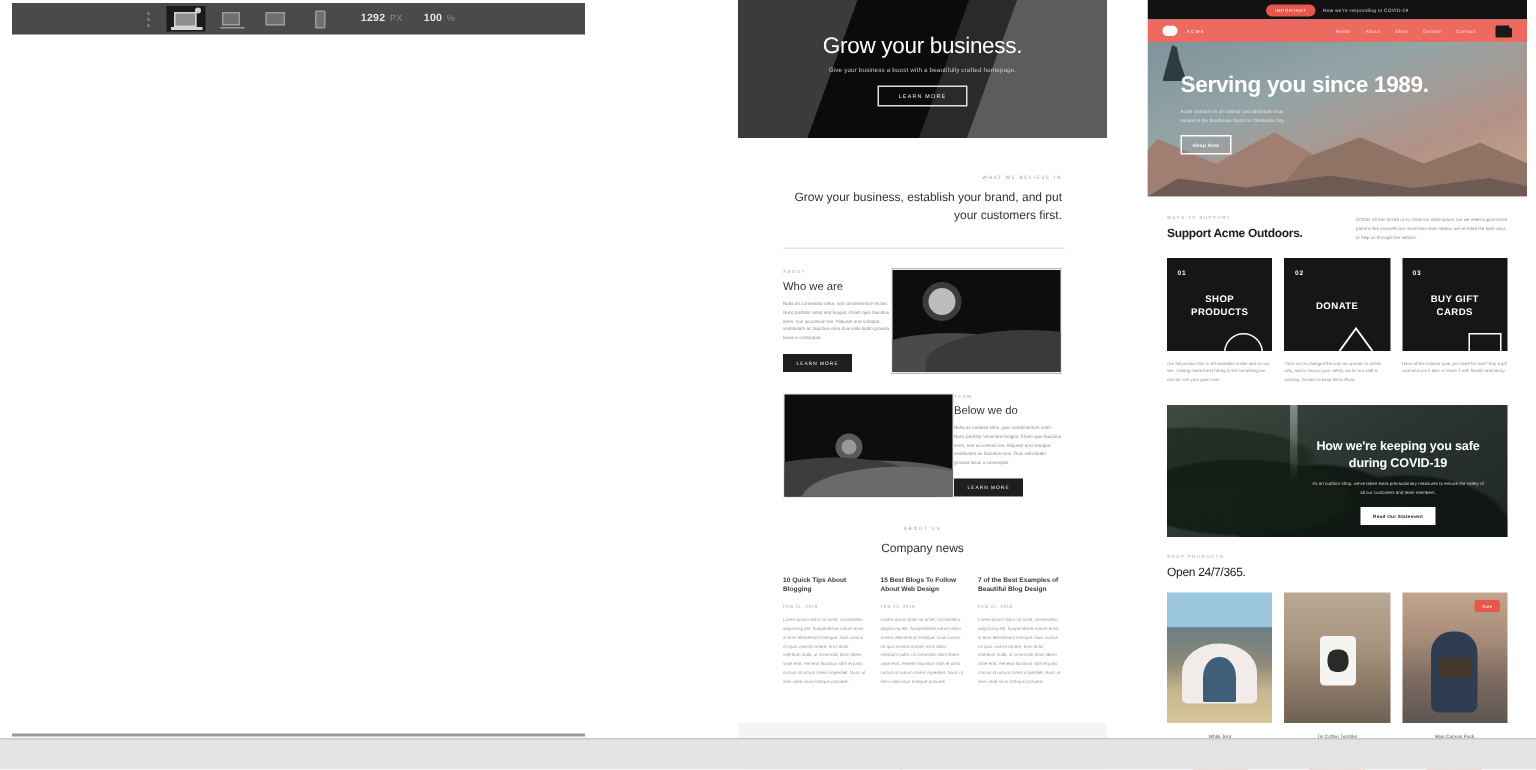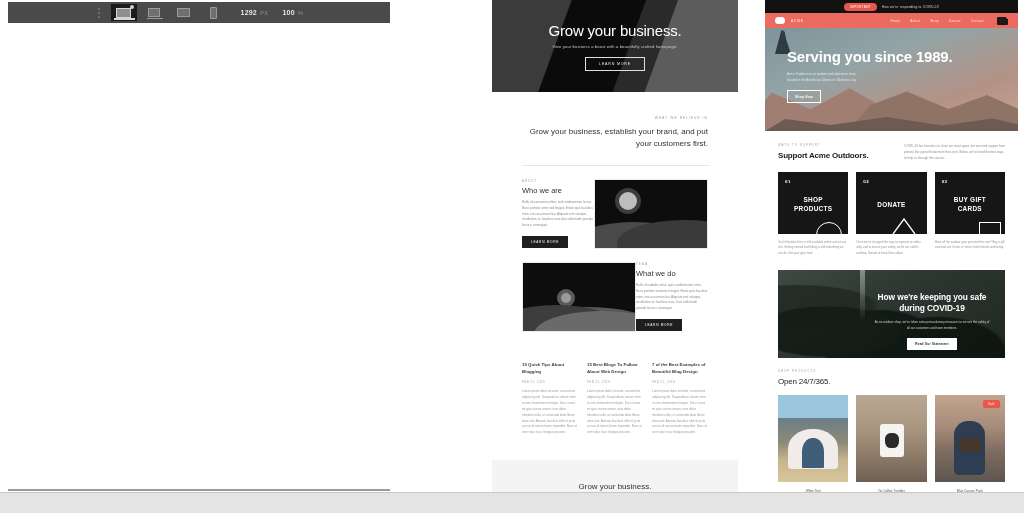--- a/index.html
+++ b/index.html
@@ -272,27 +272,31 @@
       <div class="m-col-img">
         <div class="m-img">
           <span class="moon" style="left:30%; top:38%; width:18px; height:18px; background:#9a9a9a; border-color:#5a5a5a;"></span>
           <span class="h3" style="left:-5%; background:#585858; bottom:-10px; height:34px;"></span>
           <span class="h2" style="left:-30%; background:#3d3d3d;"></span>
           <span class="h1" style="left:10%; background:#6a6a6a; bottom:-26px;"></span>
         </div>
       </div>
       <div class="m-col-text">
         <div class="m-kicker">TEAM</div>
-        <h3 class="m-subhead">What we do</h3>
+        <h3 class="m-subhead">Below we do</h3>
         <p class="m-body">Nulla ah sodales elitur, quis condimentum enim. Nunc porttitor venenatis feugiat. Etiam quis faucibus enim, non accumsan leo. Aliquam erat volutpat, vestibulum ac faucibus eros. Duis sollicitudin gravida lacus a consequat.</p>
         <span class="m-btn-dark">LEARN MORE</span>
       </div>
     </div>
 
     <div class="m-news">
+      <div class="m-news-head">
+        <div class="m-eyebrow">ABOUT US</div>
+        <h2 class="m-headline" style="font-size:8px;">Company news</h2>
+      </div>
       <div class="m-posts">
         <div class="m-post">
           <h4>10 Quick Tips About Blogging</h4>
           <div class="date">FEB 21, 2019</div>
           <p class="excerpt">Lorem ipsum dolor sit amet, consectetur adipiscing elit. Suspendisse rutrum enim in eros elementum tristique. Duis cursus mi quis viverra ornare, eros dolor interdum nulla, ut commodo diam libero vitae erat. Aenean faucibus nibh et justo cursus id rutrum lorem imperdiet. Nunc ut sem vitae risus tristique posuere.</p>
         </div>
         <div class="m-post">
           <h4>15 Best Blogs To Follow About Web Design</h4>
           <div class="date">FEB 21, 2019</div>
           <p class="excerpt">Lorem ipsum dolor sit amet, consectetur adipiscing elit. Suspendisse rutrum enim in eros elementum tristique. Duis cursus mi quis viverra ornare, eros dolor interdum nulla, ut commodo diam libero vitae erat. Aenean faucibus nibh et justo cursus id rutrum lorem imperdiet. Nunc ut sem vitae risus tristique posuere.</p>

